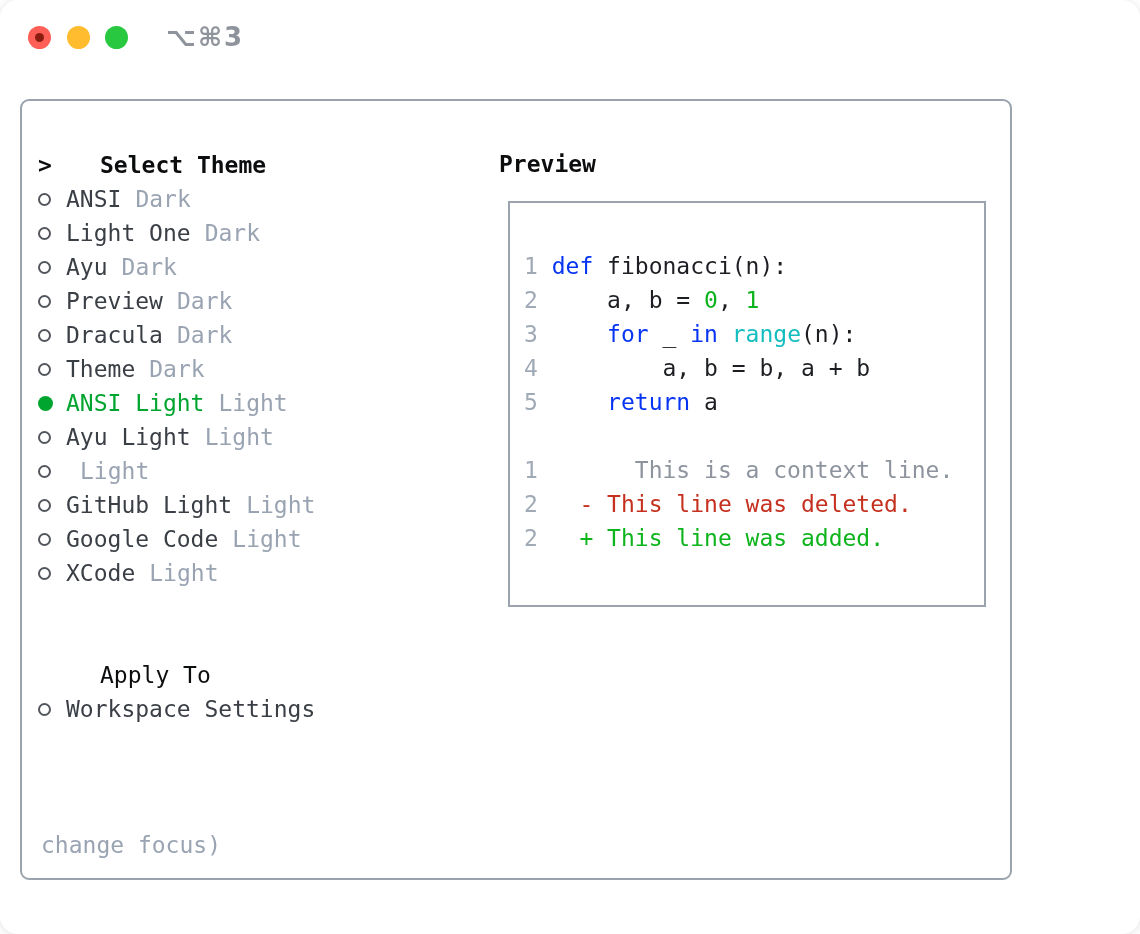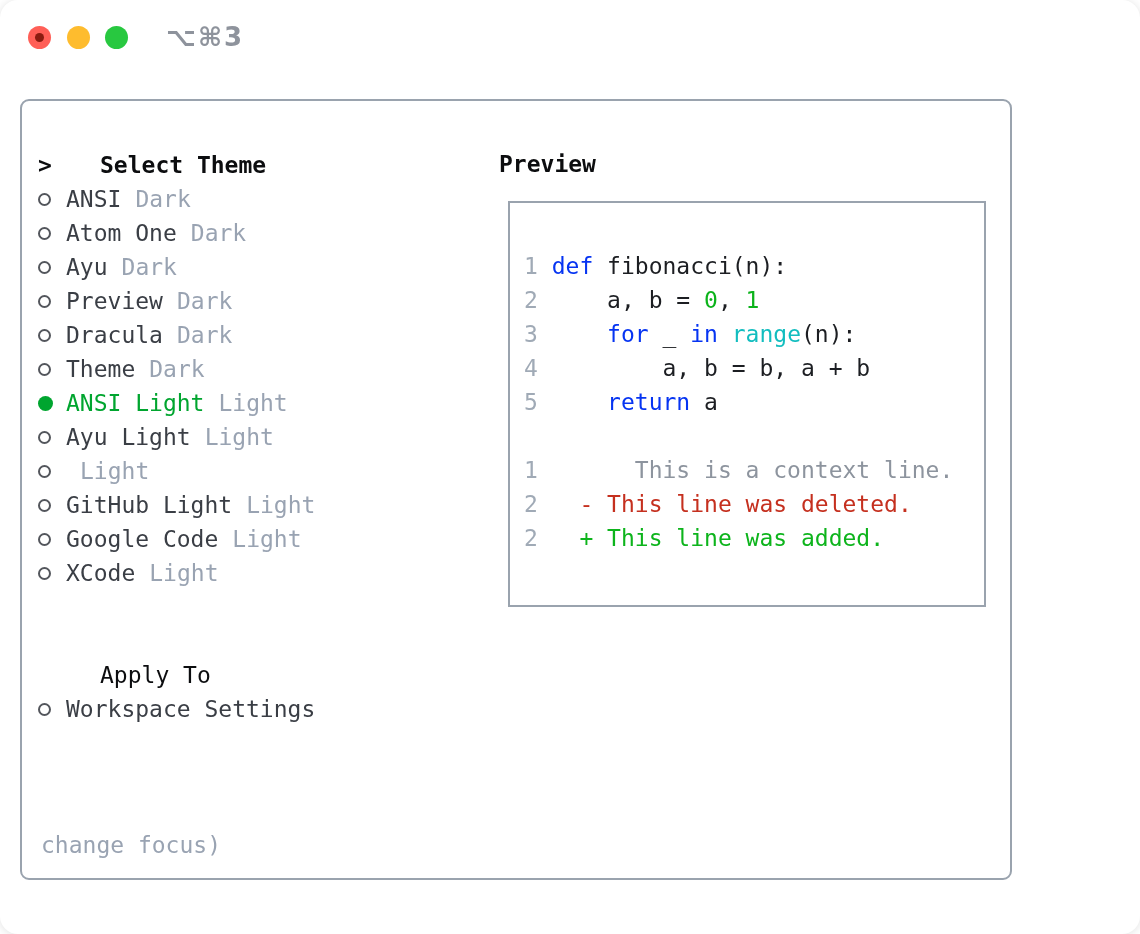--- a/index.html
+++ b/index.html
@@ -61,21 +61,21 @@
   </div>
 
   <div class="panel">
     <div id="left-col">
       <div class="row">
         <span class="cell"><span class="prompt">&gt;</span></span>
         <span class="hdr">Select Theme</span>
       </div>
       <div id="theme-list">
           <div class="row item"><span class="cell"><span class="radio"></span></span><span class="label">ANSI</span><span class="variant">Dark</span></div>
-          <div class="row item"><span class="cell"><span class="radio"></span></span><span class="label">Atom One</span><span class="variant">Dark</span></div>
+          <div class="row item"><span class="cell"><span class="radio"></span></span><span class="label">Light One</span><span class="variant">Dark</span></div>
           <div class="row item"><span class="cell"><span class="radio"></span></span><span class="label">Ayu</span><span class="variant">Dark</span></div>
           <div class="row item"><span class="cell"><span class="radio"></span></span><span class="label">Preview</span><span class="variant">Dark</span></div>
           <div class="row item"><span class="cell"><span class="radio"></span></span><span class="label">Dracula</span><span class="variant">Dark</span></div>
           <div class="row item"><span class="cell"><span class="radio"></span></span><span class="label">Theme</span><span class="variant">Dark</span></div>
           <div class="row item selected"><span class="cell"><span class="radio on"></span></span><span class="label">ANSI Light</span><span class="variant">Light</span></div>
           <div class="row item"><span class="cell"><span class="radio"></span></span><span class="label">Ayu Light</span><span class="variant">Light</span></div>
           <div class="row item"><span class="cell"><span class="radio"></span></span><span class="variant">Light</span></div>
           <div class="row item"><span class="cell"><span class="radio"></span></span><span class="label">GitHub Light</span><span class="variant">Light</span></div>
           <div class="row item"><span class="cell"><span class="radio"></span></span><span class="label">Google Code</span><span class="variant">Light</span></div>
           <div class="row item"><span class="cell"><span class="radio"></span></span><span class="label">XCode</span><span class="variant">Light</span></div>

